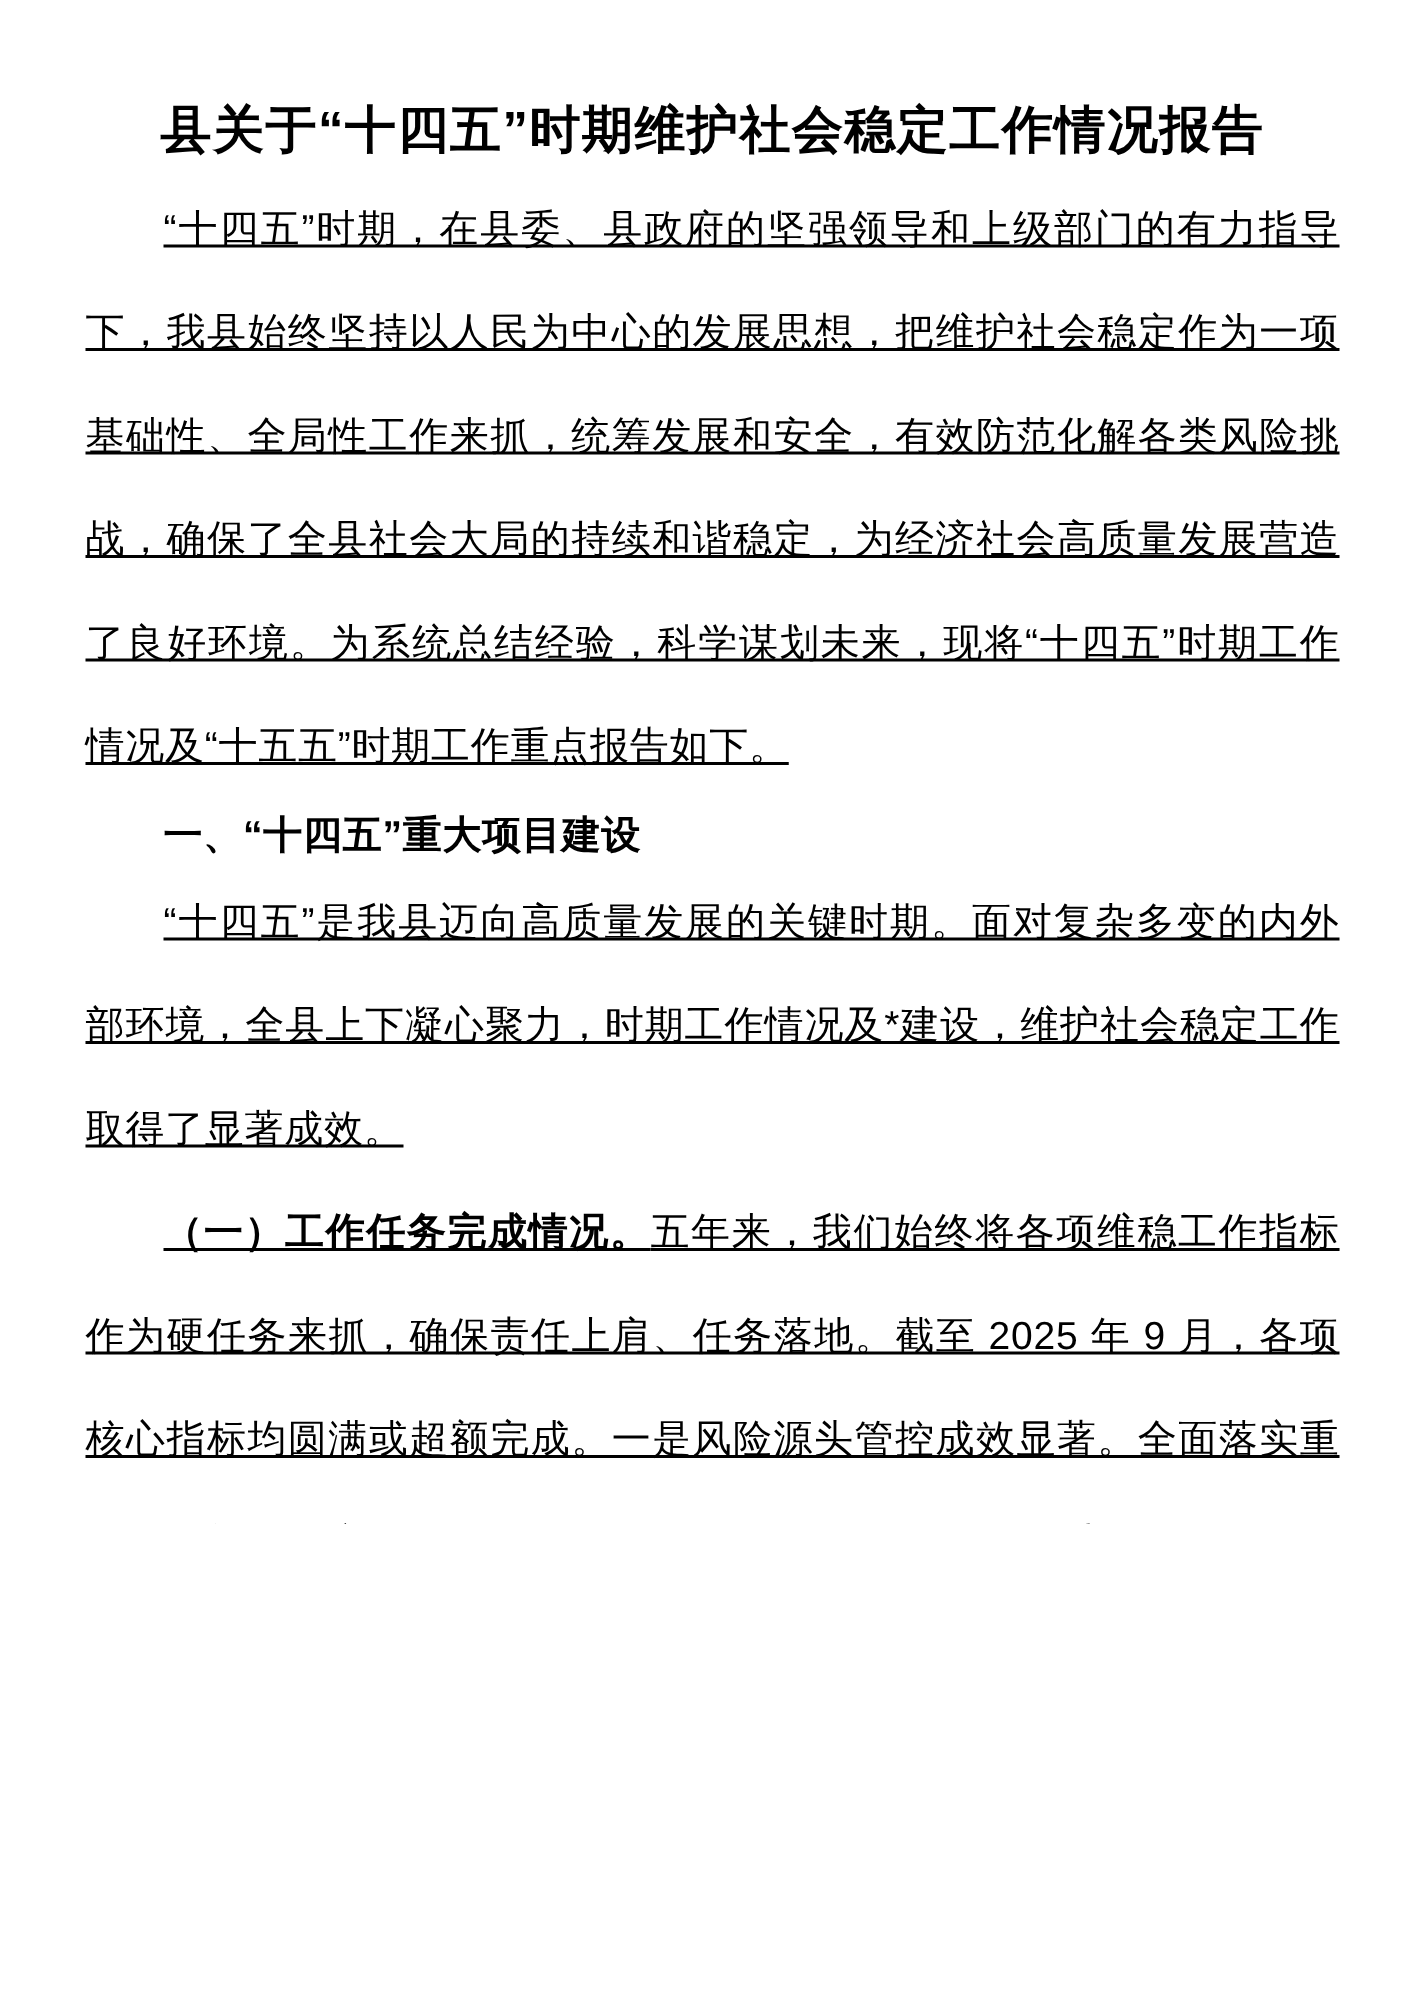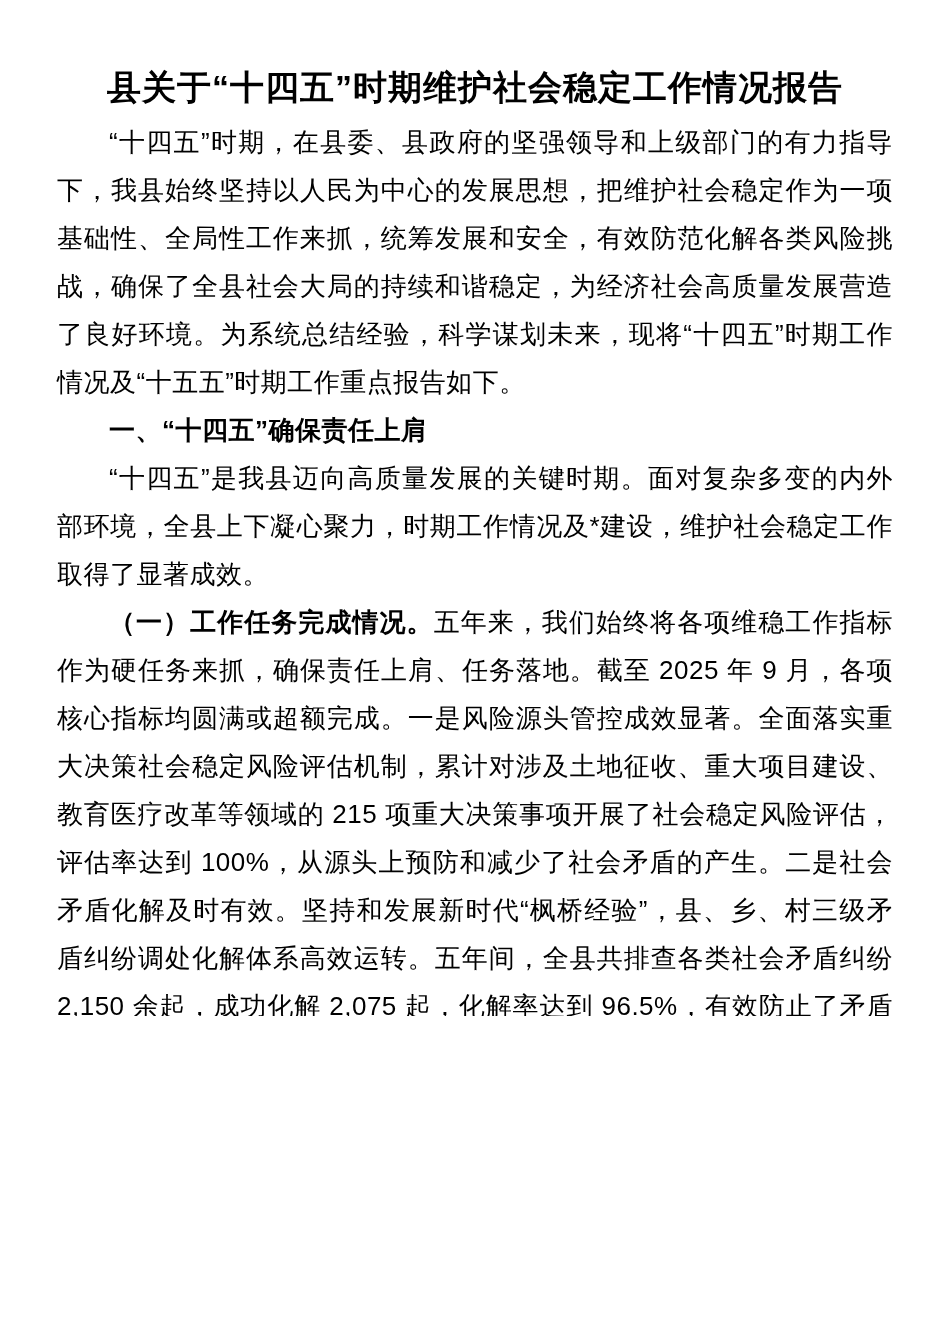--- a/index.html
+++ b/index.html
@@ -23,24 +23,25 @@
     margin: 0;
     font-size: 34px;
     font-weight: 700;
     line-height: 62px;
     text-align: center;
     letter-spacing: 1px;
   }
   .para {
     margin: 0;
     font-size: 26px;
-    line-height: 48px;
+    line-height: 69px;
     text-align: justify;
     text-indent: 2em;
     letter-spacing: 0.5px;
+    text-decoration: underline;
   }
   .section-heading {
     margin: 0;
     font-size: 26px;
     line-height: 48px;
     font-weight: 700;
     text-indent: 2em;
     letter-spacing: 0.5px;
   }
   .lead-bold {
@@ -49,19 +50,19 @@
 </style>
 </head>
 <body>
 
 <div class="page">
 
   <h1 class="doc-title">县关于“十四五”时期维护社会稳定工作情况报告</h1>
 
   <p class="para">“十四五”时期，在县委、县政府的坚强领导和上级部门的有力指导下，我县始终坚持以人民为中心的发展思想，把维护社会稳定作为一项基础性、全局性工作来抓，统筹发展和安全，有效防范化解各类风险挑战，确保了全县社会大局的持续和谐稳定，为经济社会高质量发展营造了良好环境。为系统总结经验，科学谋划未来，现将“十四五”时期工作情况及“十五五”时期工作重点报告如下。</p>
 
-  <h2 class="section-heading">一、“十四五”确保责任上肩</h2>
+  <h2 class="section-heading">一、“十四五”重大项目建设</h2>
 
   <p class="para">“十四五”是我县迈向高质量发展的关键时期。面对复杂多变的内外部环境，全县上下凝心聚力，时期工作情况及*建设，维护社会稳定工作取得了显著成效。</p>
 
   <p class="para"><b class="lead-bold">（一）工作任务完成情况。</b><span>五年来，我们始终将各项维稳工作指标作为硬任务来抓，确保责任上肩、任务落地。截至 2025 年 9 月，各项核心指标均圆满或超额完成。一是风险源头管控成效显著。全面落实重大决策社会稳定风险评估机制，累计对涉及土地征收、重大项目建设、教育医疗改革等领域的 215 项重大决策事项开展了社会稳定风险评估，评估率达到 100%，从源头上预防和减少了社会矛盾的产生。二是社会矛盾化解及时有效。坚持和发展新时代“枫桥经验”，县、乡、村三级矛盾纠纷调处化解体系高效运转。五年间，全县共排查各类社会矛盾纠纷 2,150 余起，成功化解 2,075 起，化解率达到 96.5%，有效防止了矛盾激化升级。三是社会治安大局持续向好。深入推进扫黑除恶斗争常态化，严厉打击电信网络诈骗、食药环等领域突出违法犯罪。截至目前，2025 年全县刑事案件、治安案件立案数较 2021 年同期分别下降了 15.2%和 18.3%，人民群众的安全感、满意度持续攀升至 98.2%。四是重点领域风险防范有力。针对新业态、新模式</span></p>
 
 </div>
 
 </body></html>

